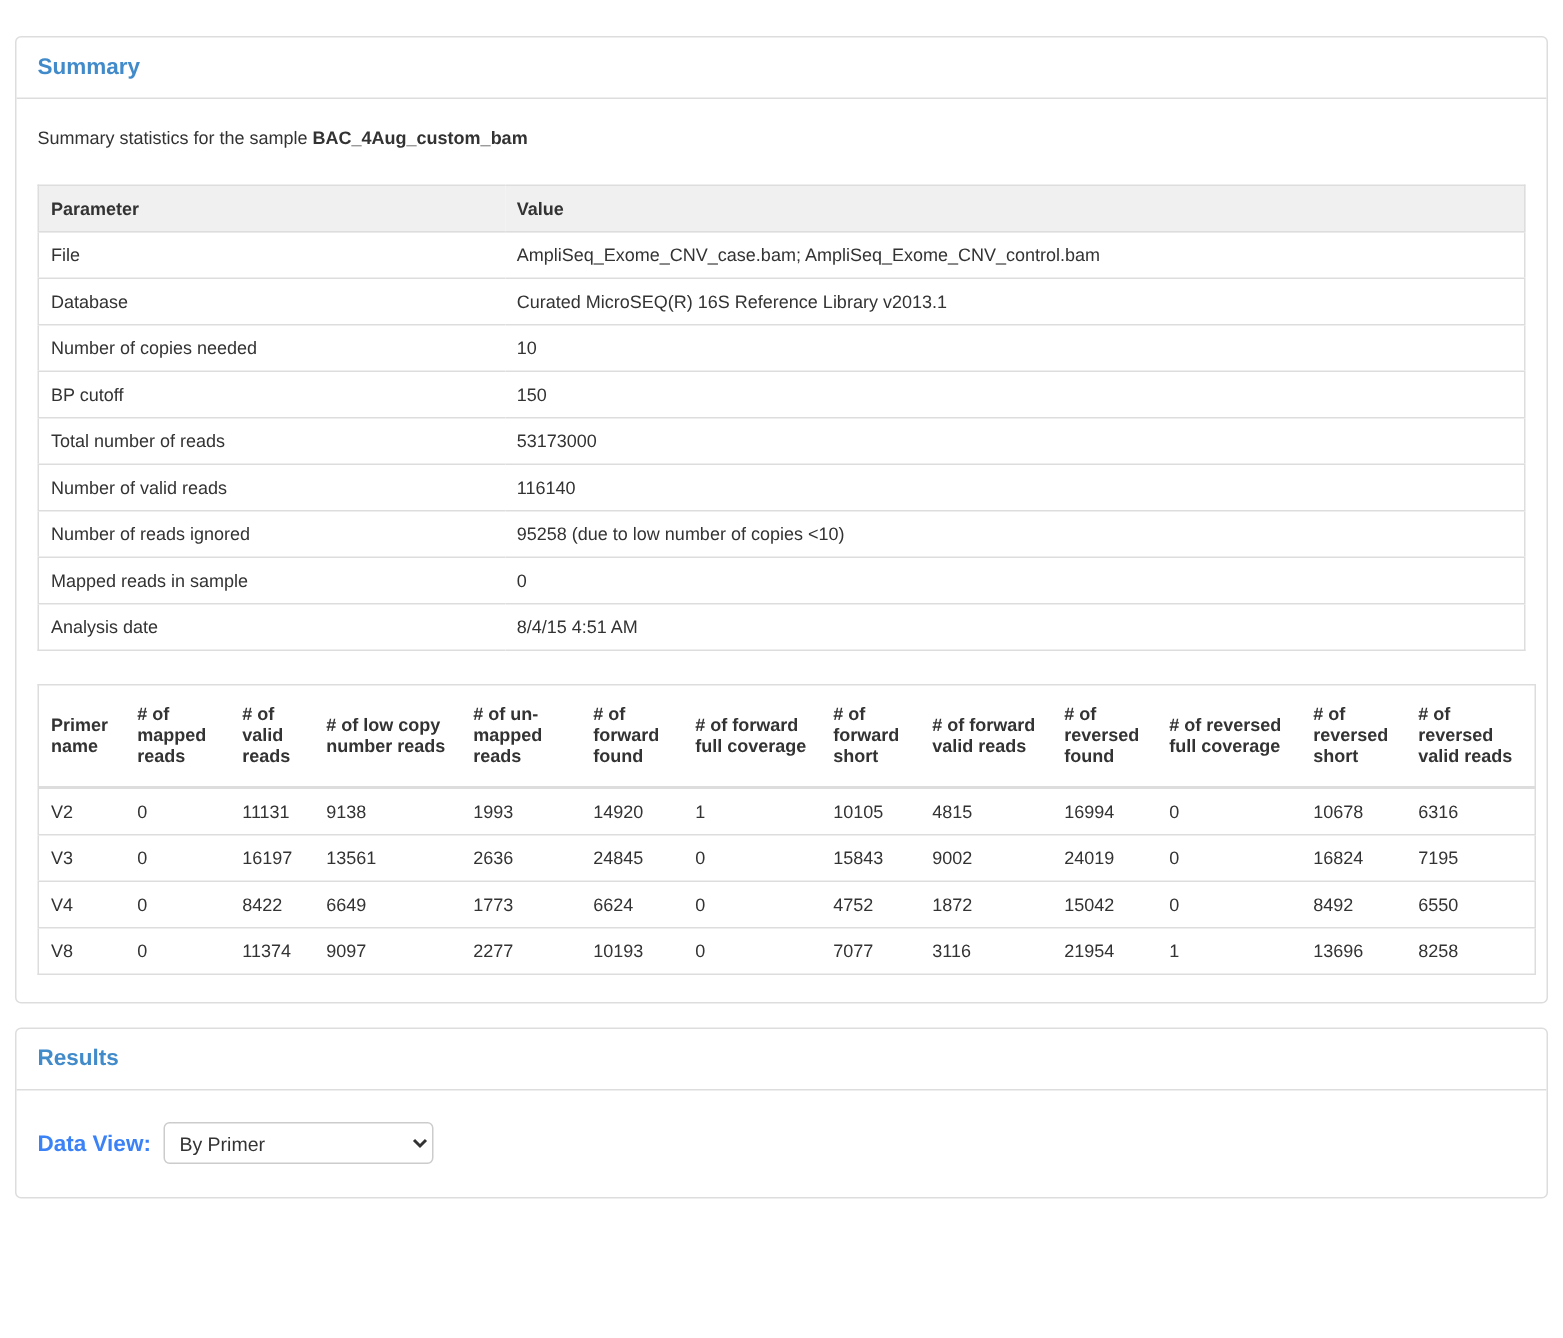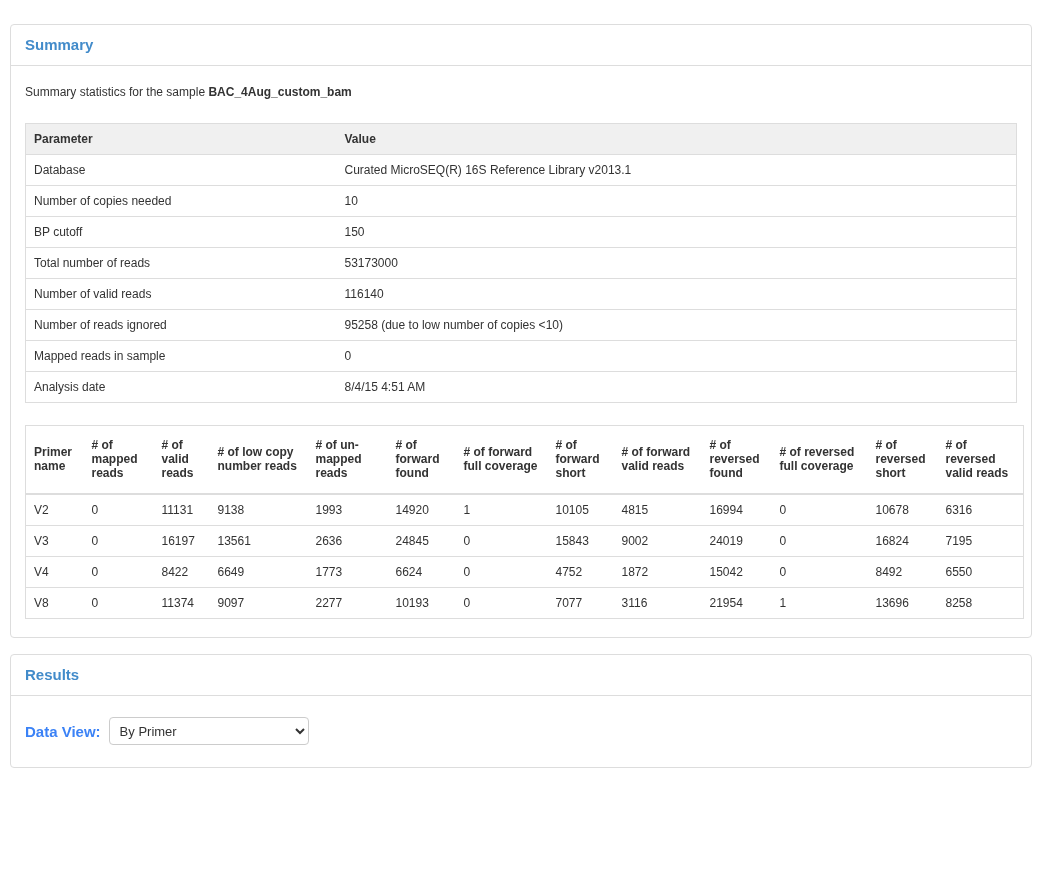--- a/index.html
+++ b/index.html
@@ -65,21 +65,21 @@
   .primer-table th:nth-child(7){width:92px;}  .primer-table th:nth-child(8){width:66px;}
   .primer-table th:nth-child(9){width:88px;}  .primer-table th:nth-child(10){width:70px;}
   .primer-table th:nth-child(11){width:96px;} .primer-table th:nth-child(12){width:70px;}
   .primer-table th:nth-child(13){width:86px;}
 
   
   .dataview-row { display: flex; align-items: center; margin: 6px 0 4px 0; }
   .dataview-label { font-size: 15px; font-weight: bold; color: #3b82f6; }
   .dataview-select {
     margin-left: 8px;
-    width: 200px;
+    width: 180px;
     height: 28px;
     font-family: "Liberation Sans", sans-serif;
     font-size: 13px;
     color: #333;
     border: 1px solid #ccc;
     border-radius: 4px;
     background: #fff;
     padding: 2px 6px;
   }
 </style>
@@ -98,20 +98,24 @@
       </div>
 
       <table class="param-table bordered">
         <thead>
           <tr>
               <th>Parameter</th>
               <th>Value</th>
             </tr>
         </thead>
         <tbody>
+            <tr>
+              <td>File</td>
+              <td>AmpliSeq_Exome_CNV_case.bam; AmpliSeq_Exome_CNV_control.bam</td>
+            </tr>
             <tr>
               <td>Database</td>
               <td>Curated MicroSEQ(R) 16S Reference Library v2013.1</td>
             </tr>
             <tr>
               <td>Number of copies needed</td>
               <td>10</td>
             </tr>
             <tr>
               <td>BP cutoff</td>

